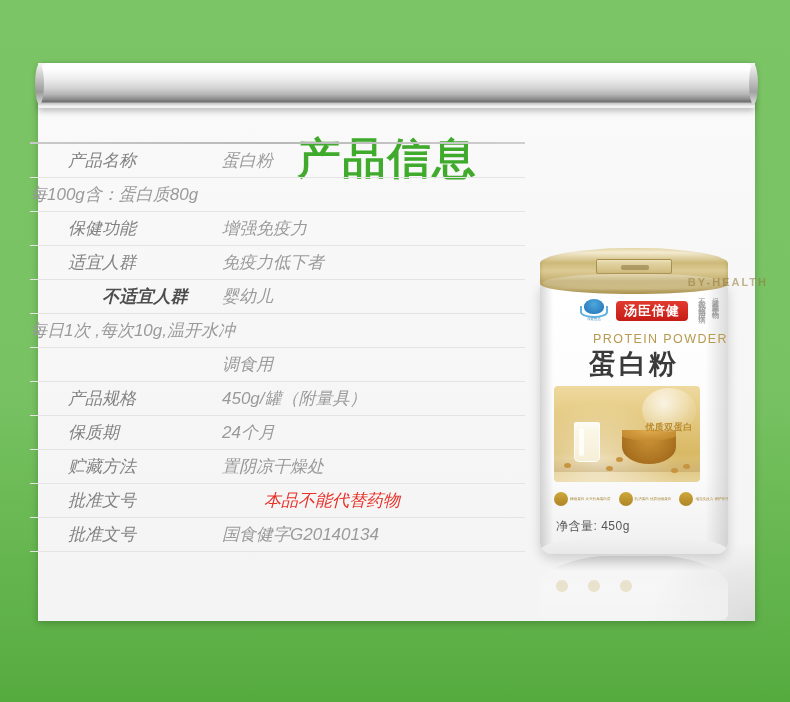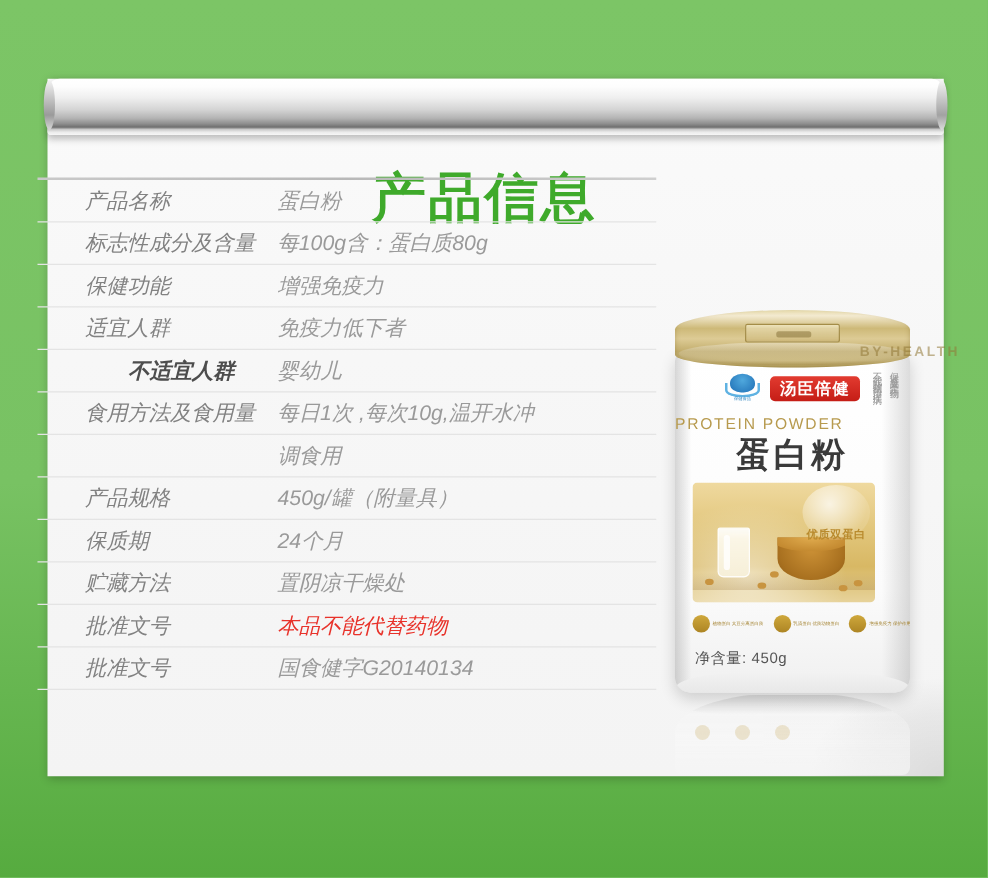--- a/index.html
+++ b/index.html
@@ -133,21 +133,21 @@
   }
   .spec-label.strong { color: #4d4d4d; font-weight: bold; text-align: center; }
 
   .spec-value {
     flex: 1;
     font-size: 17px;
     line-height: 27px;
     color: #9a9a9a;
     padding-right: 6px;
   }
-  .spec-value.warn { color: #e8322a; }
+  .spec-value.warn { color: #e8322a; margin-left: 42px; }
 
   
   .spec-row.cont .spec-label { height: 1px; }
 
   
   #can-wrap {
     position: absolute;
     left: 534px;
     top: 248px;
     width: 216px;
@@ -281,21 +281,21 @@
     font-weight: bold;
     letter-spacing: 1px;
     padding: 3px 8px 4px;
     border-radius: 4px;
     line-height: 1;
   }
   .lbl-en {
     position: absolute;
     left: 0; top: 50px;
     width: 188px;
-    text-align: left;
+    text-align: right;
     font-size: 12.5px;
     letter-spacing: 1.4px;
     color: #b79a4e;
   }
   .lbl-cn {
     position: absolute;
     left: 0; top: 64px;
     width: 188px;
     text-align: center;
     font-size: 27px;
@@ -478,41 +478,39 @@
 
   <div id="spec-table">
     <div class="top-rule"></div>
 
     <div class="spec-row">
       <div class="spec-label">产品名称</div>
       <div class="spec-value">蛋白粉</div>
     </div>
 
     <div class="spec-row">
-      <div class="spec-label">标志性成分及含量</div>
       <div class="spec-value">每100g含：蛋白质80g</div>
     </div>
 
     <div class="spec-row">
       <div class="spec-label">保健功能</div>
       <div class="spec-value">增强免疫力</div>
     </div>
 
     <div class="spec-row">
       <div class="spec-label">适宜人群</div>
       <div class="spec-value">免疫力低下者</div>
     </div>
 
     <div class="spec-row">
       <div class="spec-label strong">不适宜人群</div>
       <div class="spec-value">婴幼儿</div>
     </div>
 
     <div class="spec-row">
-      <div class="spec-label">食用方法及食用量</div>
       <div class="spec-value">每日1次 ,每次10g,温开水冲</div>
     </div>
 
     <div class="spec-row cont">
       <div class="spec-label"></div>
       <div class="spec-value">调食用</div>
     </div>
 
     <div class="spec-row">
       <div class="spec-label">产品规格</div>

